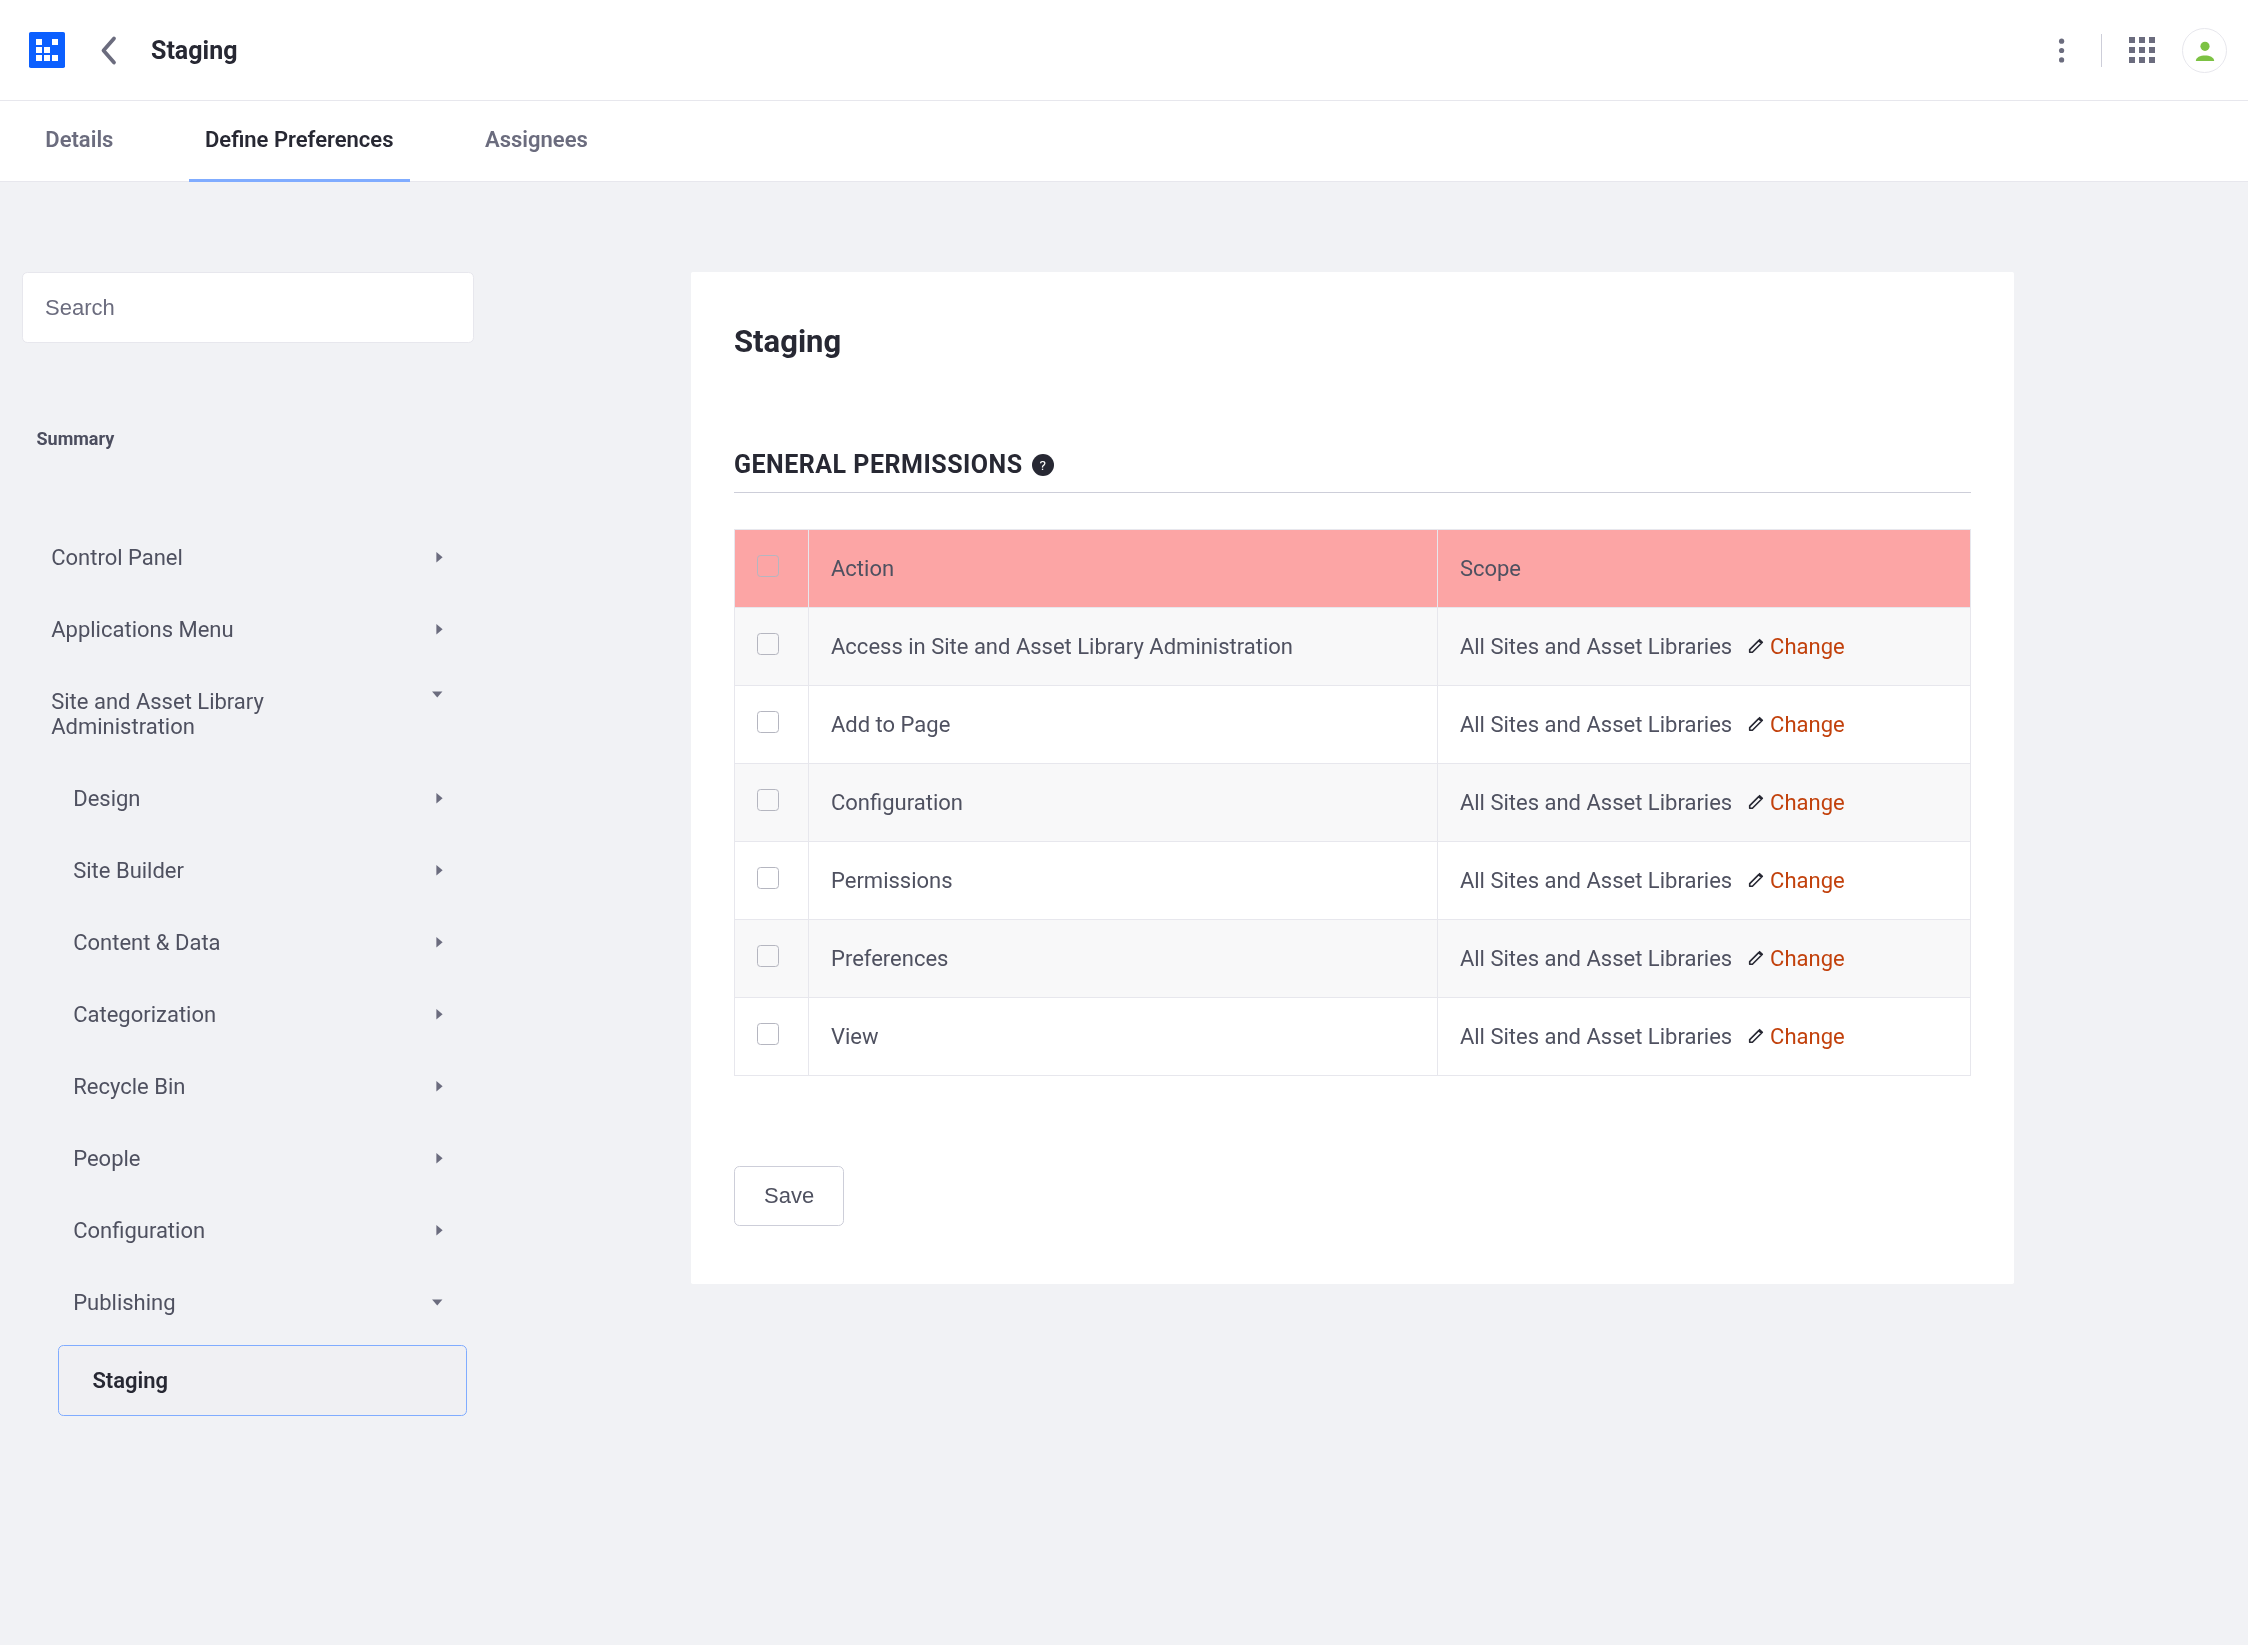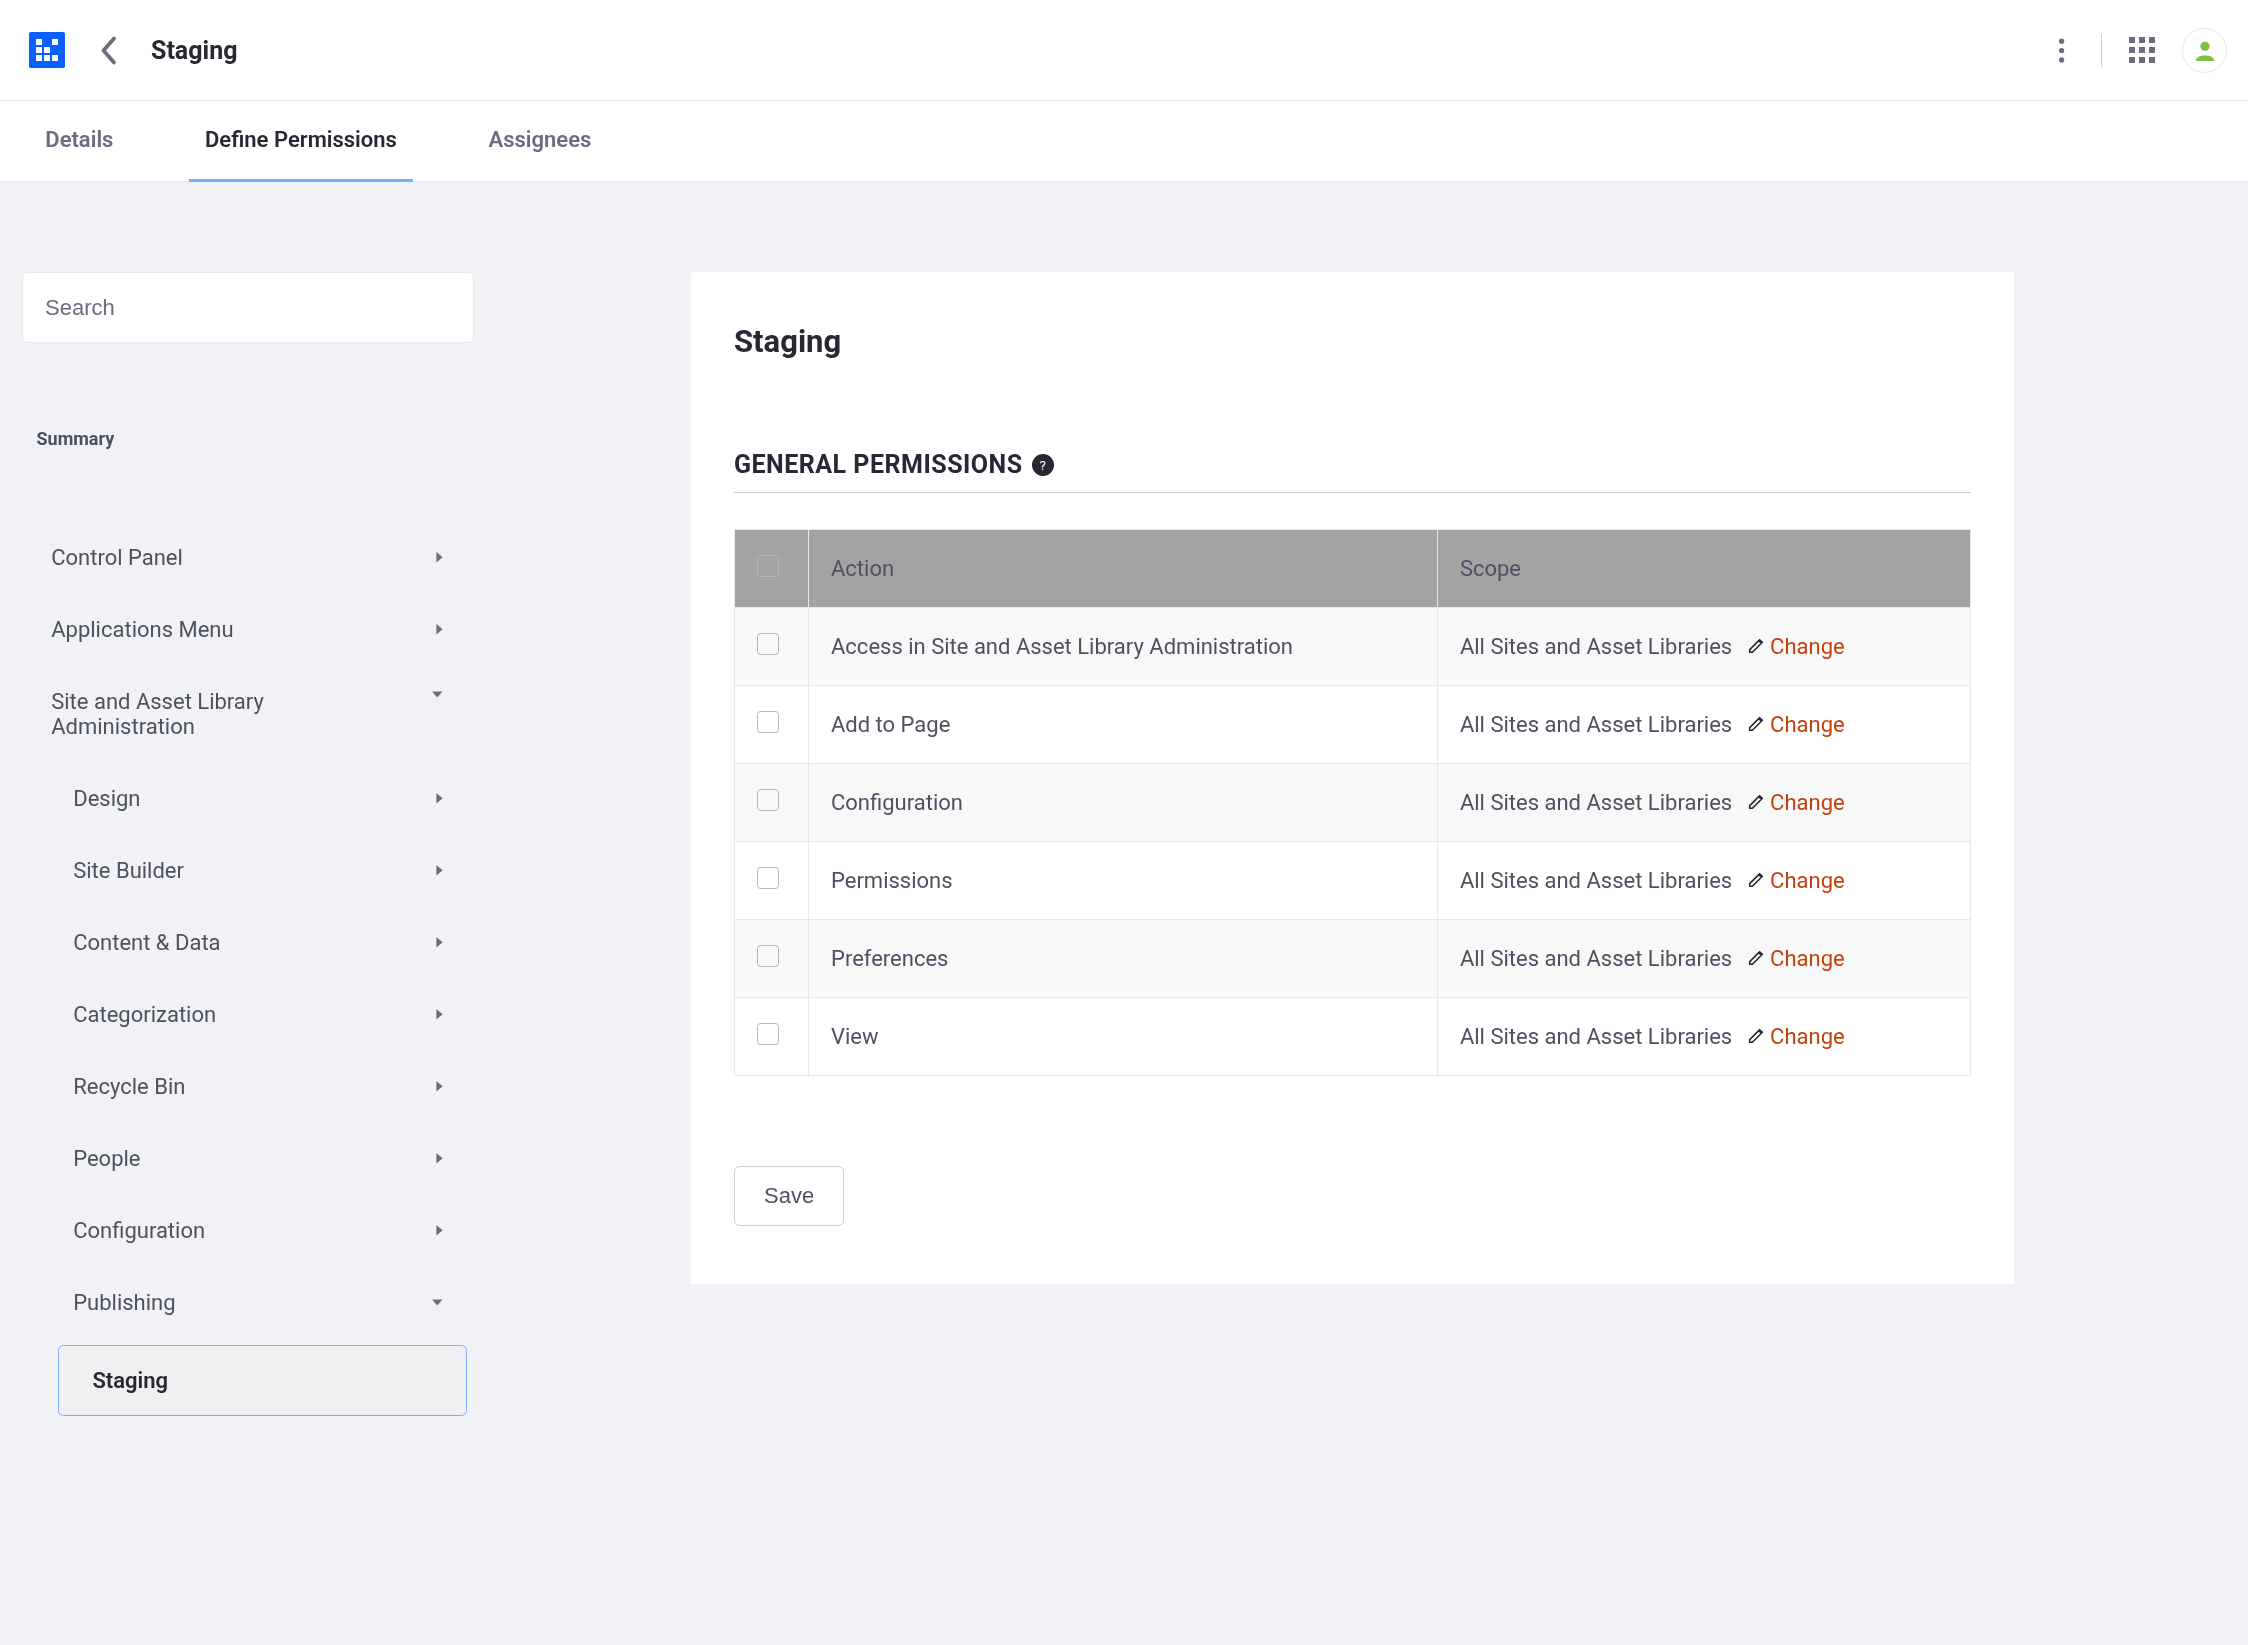--- a/index.html
+++ b/index.html
@@ -205,21 +205,21 @@
   .permissions th, .permissions td {
     border: 0.9px solid #e7e7ed;
     text-align: left;
     font-size: 22px;
     color: #4f5160;
     padding: 25px 22px;
     font-weight: 400;
     vertical-align: middle;
   }
   .permissions th {
-    background: #a3a3a3;
+    background: #fca5a5;
     font-weight: 400;
   }
   .permissions tbody tr:nth-child(odd) td {
     background: #f8f8f9;
   }
   .col-check { width: 74px; text-align: center; }
   .checkbox {
     width: 22px; height: 22px;
     border: 1.8px solid #b5b6c0;
     border-radius: 3.6px;
@@ -296,21 +296,21 @@
       <svg width="22" height="22" viewBox="0 0 24 24">
         <circle cx="12" cy="8" r="5" fill="#7cc243"></circle>
           <path d="M2 24 C2 16 22 16 22 24 Z" fill="#7cc243"></path>
       </svg>
     </span>
   </div>
 </div>
 
 <div class="tabbar">
   <div class="tab">Details</div>
-  <div class="tab active">Define Permissions</div>
+  <div class="tab active">Define Preferences</div>
   <div class="tab">Assignees</div>
 </div>
 
 <div class="body-wrap">
 
   <div class="sidebar">
     <input class="search" placeholder="Search" style="">
     <div class="summary">Summary</div>
 
     <div class="nav">

